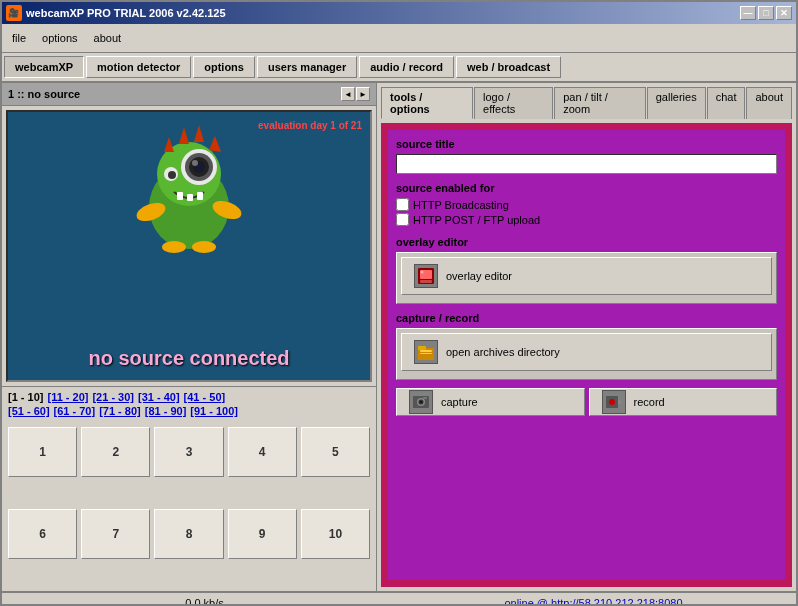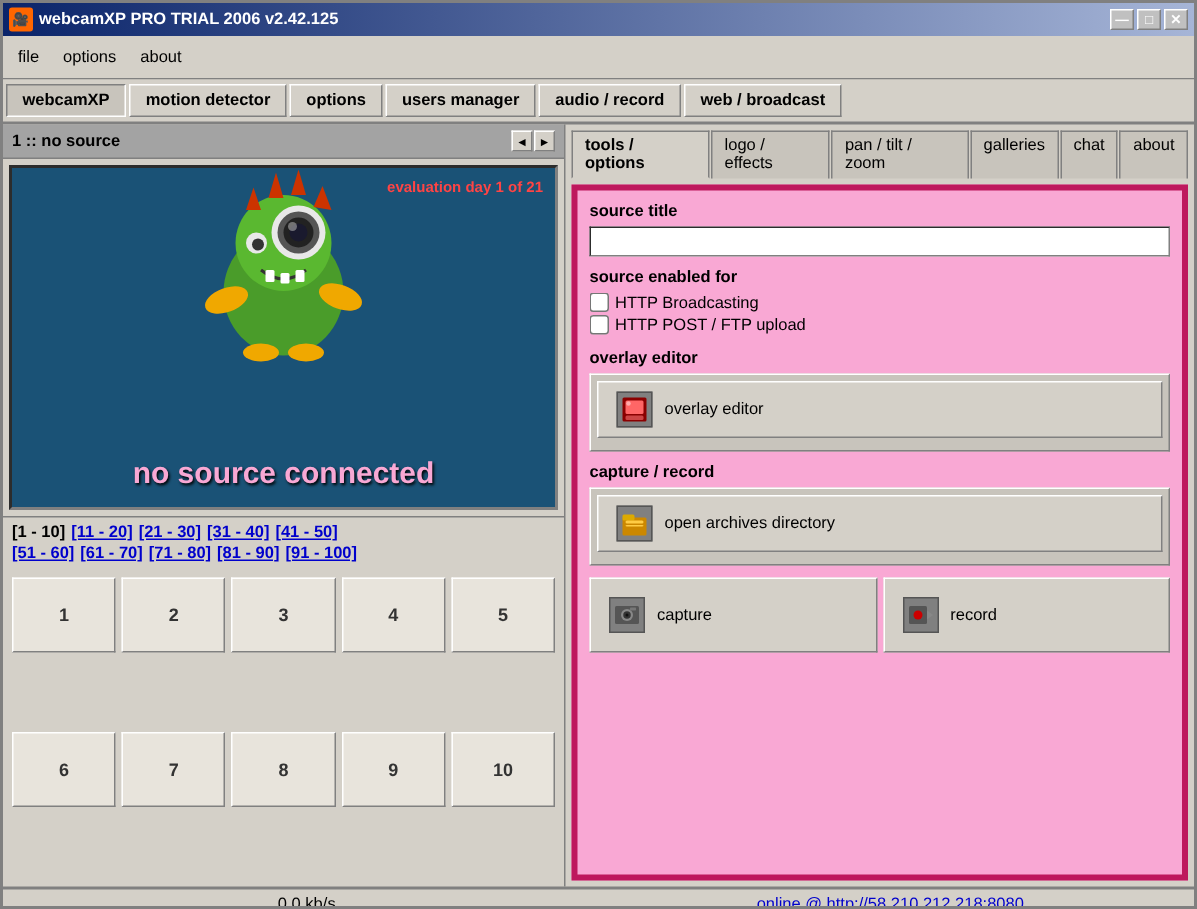--- a/index.html
+++ b/index.html
@@ -121,21 +121,21 @@
       border-top-color: #fff; border-left-color: #fff;
       display: flex; align-items: center; justify-content: center;
       font-size: 8px; cursor: pointer;
     }
 
     
     #video-area {
       margin: 4px;
       background: #1a5276;
       position: relative;
-      height: 230px;
+      height: 272px;
       overflow: hidden;
       border: 2px inset #808080;
     }
     #video-area .trial-text {
       position: absolute;
       top: 8px;
       right: 8px;
       color: #ff4444;
       font-size: 10px;
       font-weight: bold;
@@ -228,22 +228,22 @@
       border-bottom: none;
     }
     .tab.active {
       background: #d4d0c8;
       border-bottom: 1px solid #d4d0c8;
       font-weight: bold;
     }
 
     
     #panel-content {
-      border: 4px solid #be185d;
-      background: #f9a8d4;
+      border: 7px solid #be185d;
+      background: #a21caf;
       padding: 8px;
       flex: 1;
     }
 
     .section-label {
       font-size: 11px;
       font-weight: bold;
       margin-bottom: 4px;
       color: #000;
     }
@@ -293,21 +293,21 @@
     }
 
     .two-btn-row {
       display: flex;
       gap: 4px;
     }
     .half-btn {
       background: #d4d0c8;
       border: 1px solid #808080;
       border-top-color: #fff; border-left-color: #fff;
-      padding: 12px 12px;
+      padding: 1px 12px;
       cursor: pointer;
       font-size: 11px;
       display: flex;
       align-items: center;
       gap: 8px;
       flex: 1;
     }
 
     
     #status-bar {

